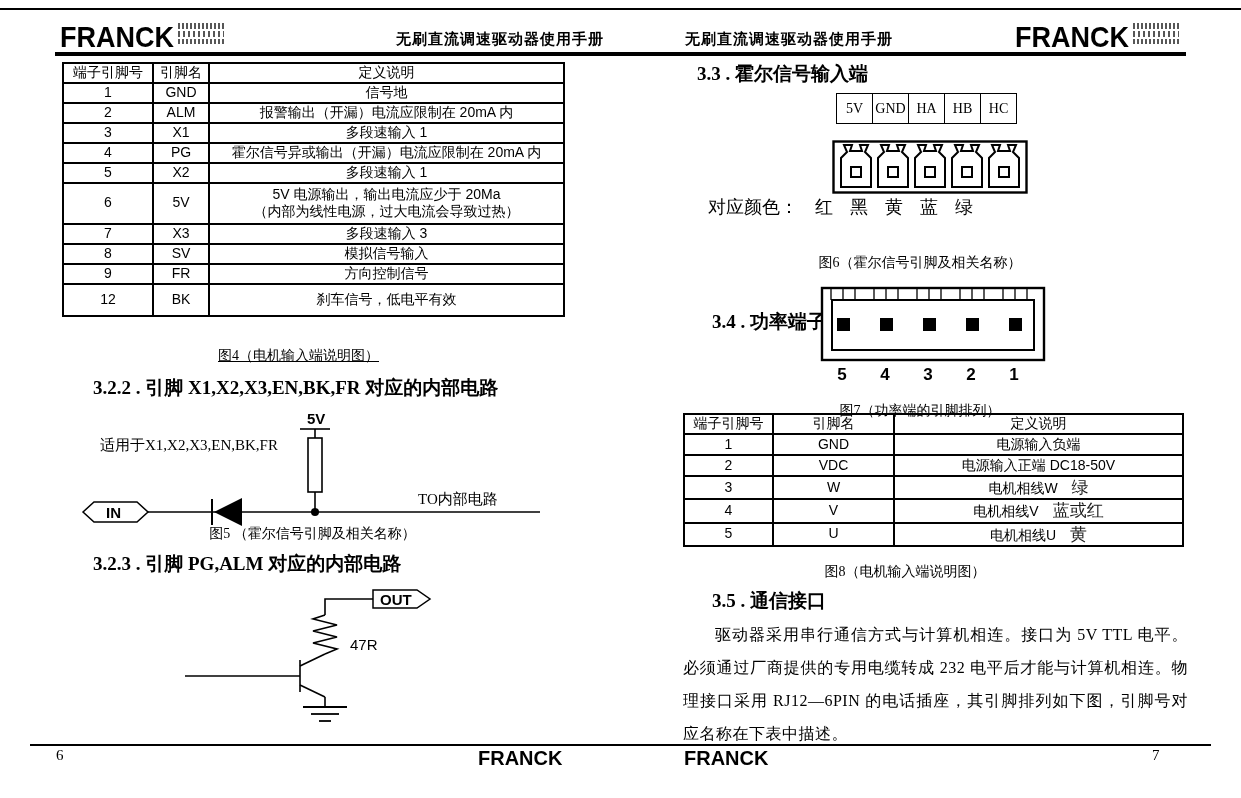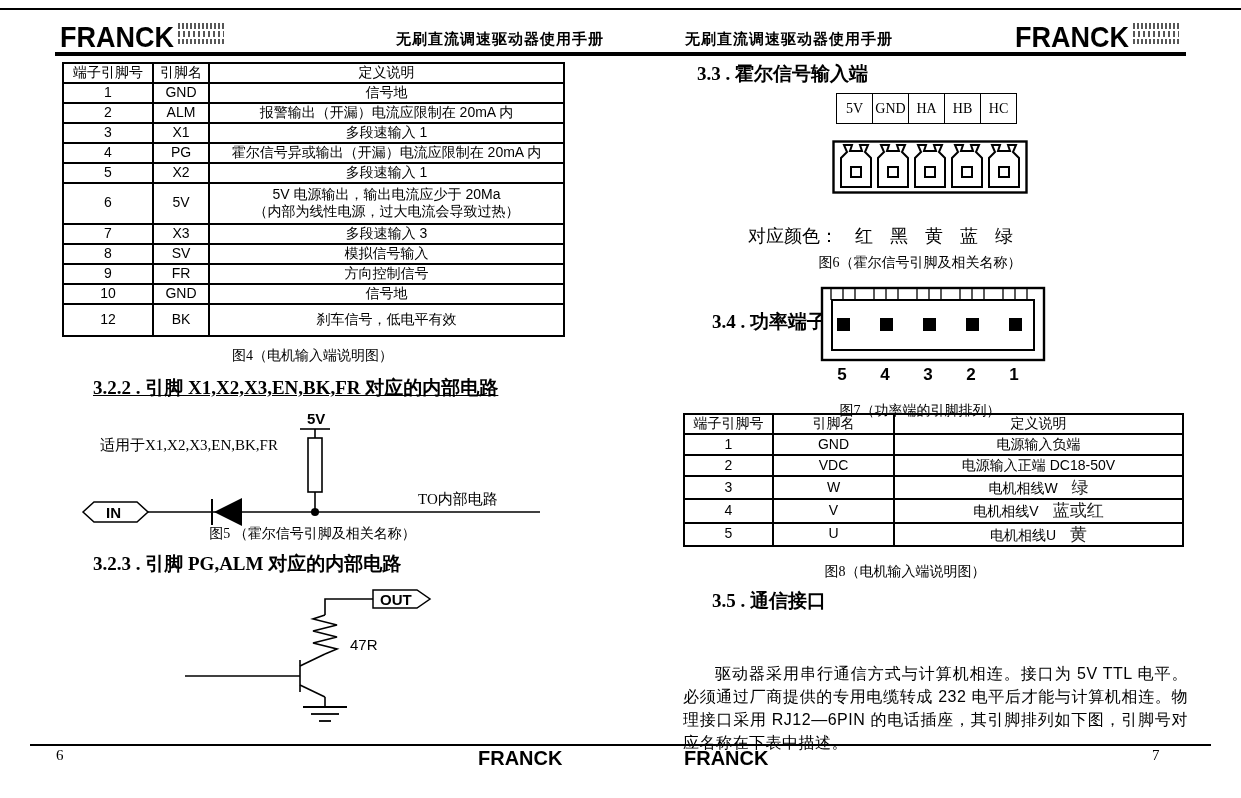--- a/index.html
+++ b/index.html
@@ -40,22 +40,22 @@
   
   .hall-row{display:flex;}
   .hall-cell{width:35px;height:29px;border:1px solid #000;margin-left:-1px;
      display:flex;align-items:center;justify-content:center;
      font-family:"Liberation Serif",serif;font-size:14px;}
   .hall-cell:first-child{margin-left:0;}
 
   .colors-line{font-family:"Liberation Serif",serif;font-size:18px;white-space:nowrap;}
   .colors-line .col{margin-left:17px;}
 
-  .para{font-family:Liberation Sans, sans-serif;font-size:16px;line-height:23px;
-        text-align:justify;text-indent:2em;letter-spacing:0.5px;margin-top:44px;}
+  .para{font-family:Liberation Serif, serif;font-size:16px;line-height:33px;
+        text-align:justify;text-indent:2em;letter-spacing:0.5px;}
 
   .pgnum{font-size:15px;font-family:"Liberation Serif",serif;}
   .foot-brand{font-weight:900;font-size:20px;transform:scaleY(1.05);}
 
   svg text{font-family:"Liberation Sans",sans-serif;}
   svg .cjk{font-family:"Liberation Serif",serif;}
 </style>
 </head>
 <body>
 
@@ -126,36 +126,31 @@
   <tr style="height:20px">
     <td>8</td>
     <td>SV</td>
     <td>模拟信号输入</td>
   </tr>
   <tr style="height:20px">
     <td>9</td>
     <td>FR</td>
     <td>方向控制信号</td>
   </tr>
-  <tr style="height:20px">
-    <td>10</td>
-    <td>GND</td>
-    <td>信号地</td>
-  </tr>
   <tr style="height:32px">
     <td>12</td>
     <td>BK</td>
     <td>刹车信号，低电平有效</td>
   </tr>
 </tbody>
   </table>
 
-<div class="abs caption" style="top:347px;left:62px;width:501px;">图4（电机输入端说明图）</div>
-
-<div class="abs sec-h" style="top:375px;left:93px;text-decoration:underline;">3.2.2 . 引脚 X1,X2,X3,EN,BK,FR 对应的内部电路</div>
+<div class="abs caption" style="top:347px;left:48px;width:501px;text-decoration:underline;">图4（电机输入端说明图）</div>
+
+<div class="abs sec-h" style="top:375px;left:93px;">3.2.2 . 引脚 X1,X2,X3,EN,BK,FR 对应的内部电路</div>
 
 <svg class="abs" style="top:408px;left:62px;" width="500" height="118" viewBox="0 0 500 118">
   <text x="38" y="42" font-size="15" class="cjk">适用于X1,X2,X3,EN,BK,FR</text>
   <text x="245" y="16" font-size="15" font-weight="bold">5V</text>
   <g stroke="#000" stroke-width="1.6" fill="none">
     <line x1="238" y1="21" x2="268" y2="21"></line>
     <line x1="253" y1="21" x2="253" y2="30"></line>
   </g>
   <rect x="246" y="30" width="14" height="54" fill="#fff" stroke="#000" stroke-width="1.6"></rect>
   <line x1="253" y1="84" x2="253" y2="104" stroke="#000" stroke-width="1.6"></line>
@@ -211,21 +206,21 @@
     <rect x="56" y="27" width="10" height="10"></rect>
     <path d="M83,47 V18 l6,-6 l-3,-7 h8 l-2,6 h12 l-2,-6 h8 l-3,7 l6,6 V47 Z"></path>
     <rect x="93" y="27" width="10" height="10"></rect>
     <path d="M120,47 V18 l6,-6 l-3,-7 h8 l-2,6 h12 l-2,-6 h8 l-3,7 l6,6 V47 Z"></path>
     <rect x="130" y="27" width="10" height="10"></rect>
     <path d="M157,47 V18 l6,-6 l-3,-7 h8 l-2,6 h12 l-2,-6 h8 l-3,7 l6,6 V47 Z"></path>
     <rect x="167" y="27" width="10" height="10"></rect>
   </g>
 </svg>
 
-<div class="abs colors-line" style="top:224px;left:708px;margin-left:40px;">
+<div class="abs colors-line" style="top:195px;left:708px;">
   <span>对应颜色：</span><span class="col">红</span><span class="col">黑</span><span class="col">黄</span><span class="col">蓝</span><span class="col">绿</span>
 </div>
 
 <div class="abs caption" style="top:254px;left:640px;width:560px;">图6（霍尔信号引脚及相关名称）</div>
 
 <div class="abs sec-h" style="top:309px;left:712px;">3.4 . 功率端子</div>
 
 <svg class="abs" style="top:286px;left:820px;" width="226" height="98" viewBox="0 0 226 98">
   <rect x="2" y="2" width="222" height="72" fill="#fff" stroke="#000" stroke-width="2.4"></rect>
   <rect x="12" y="14" width="202" height="50" fill="#fff" stroke="#000" stroke-width="2"></rect>

